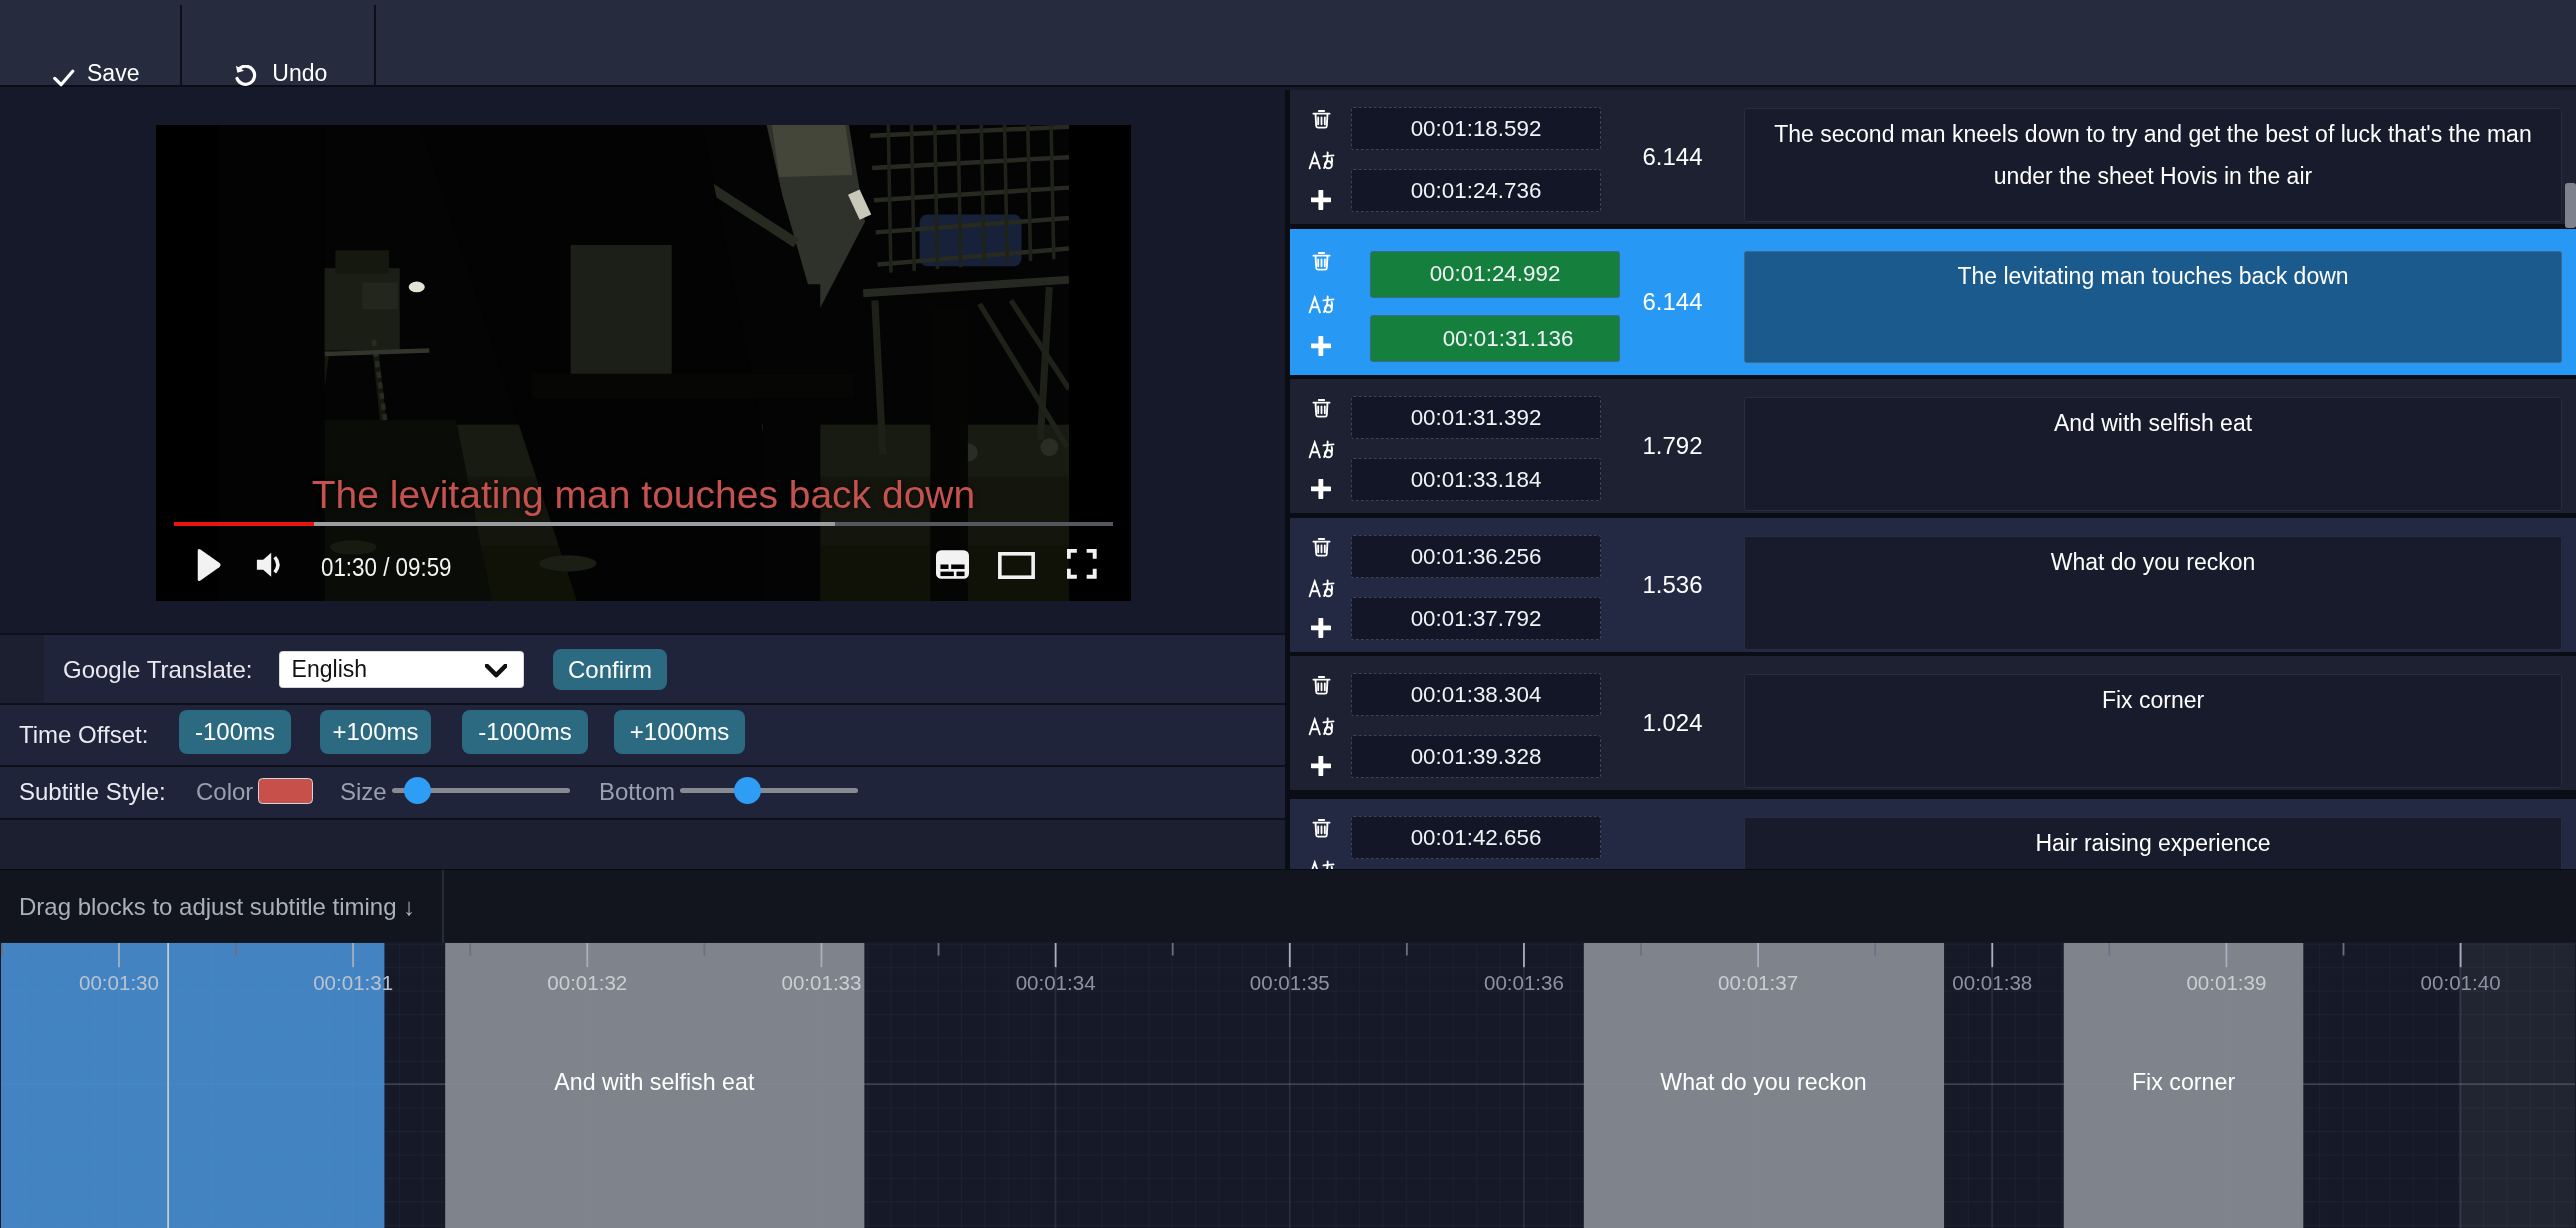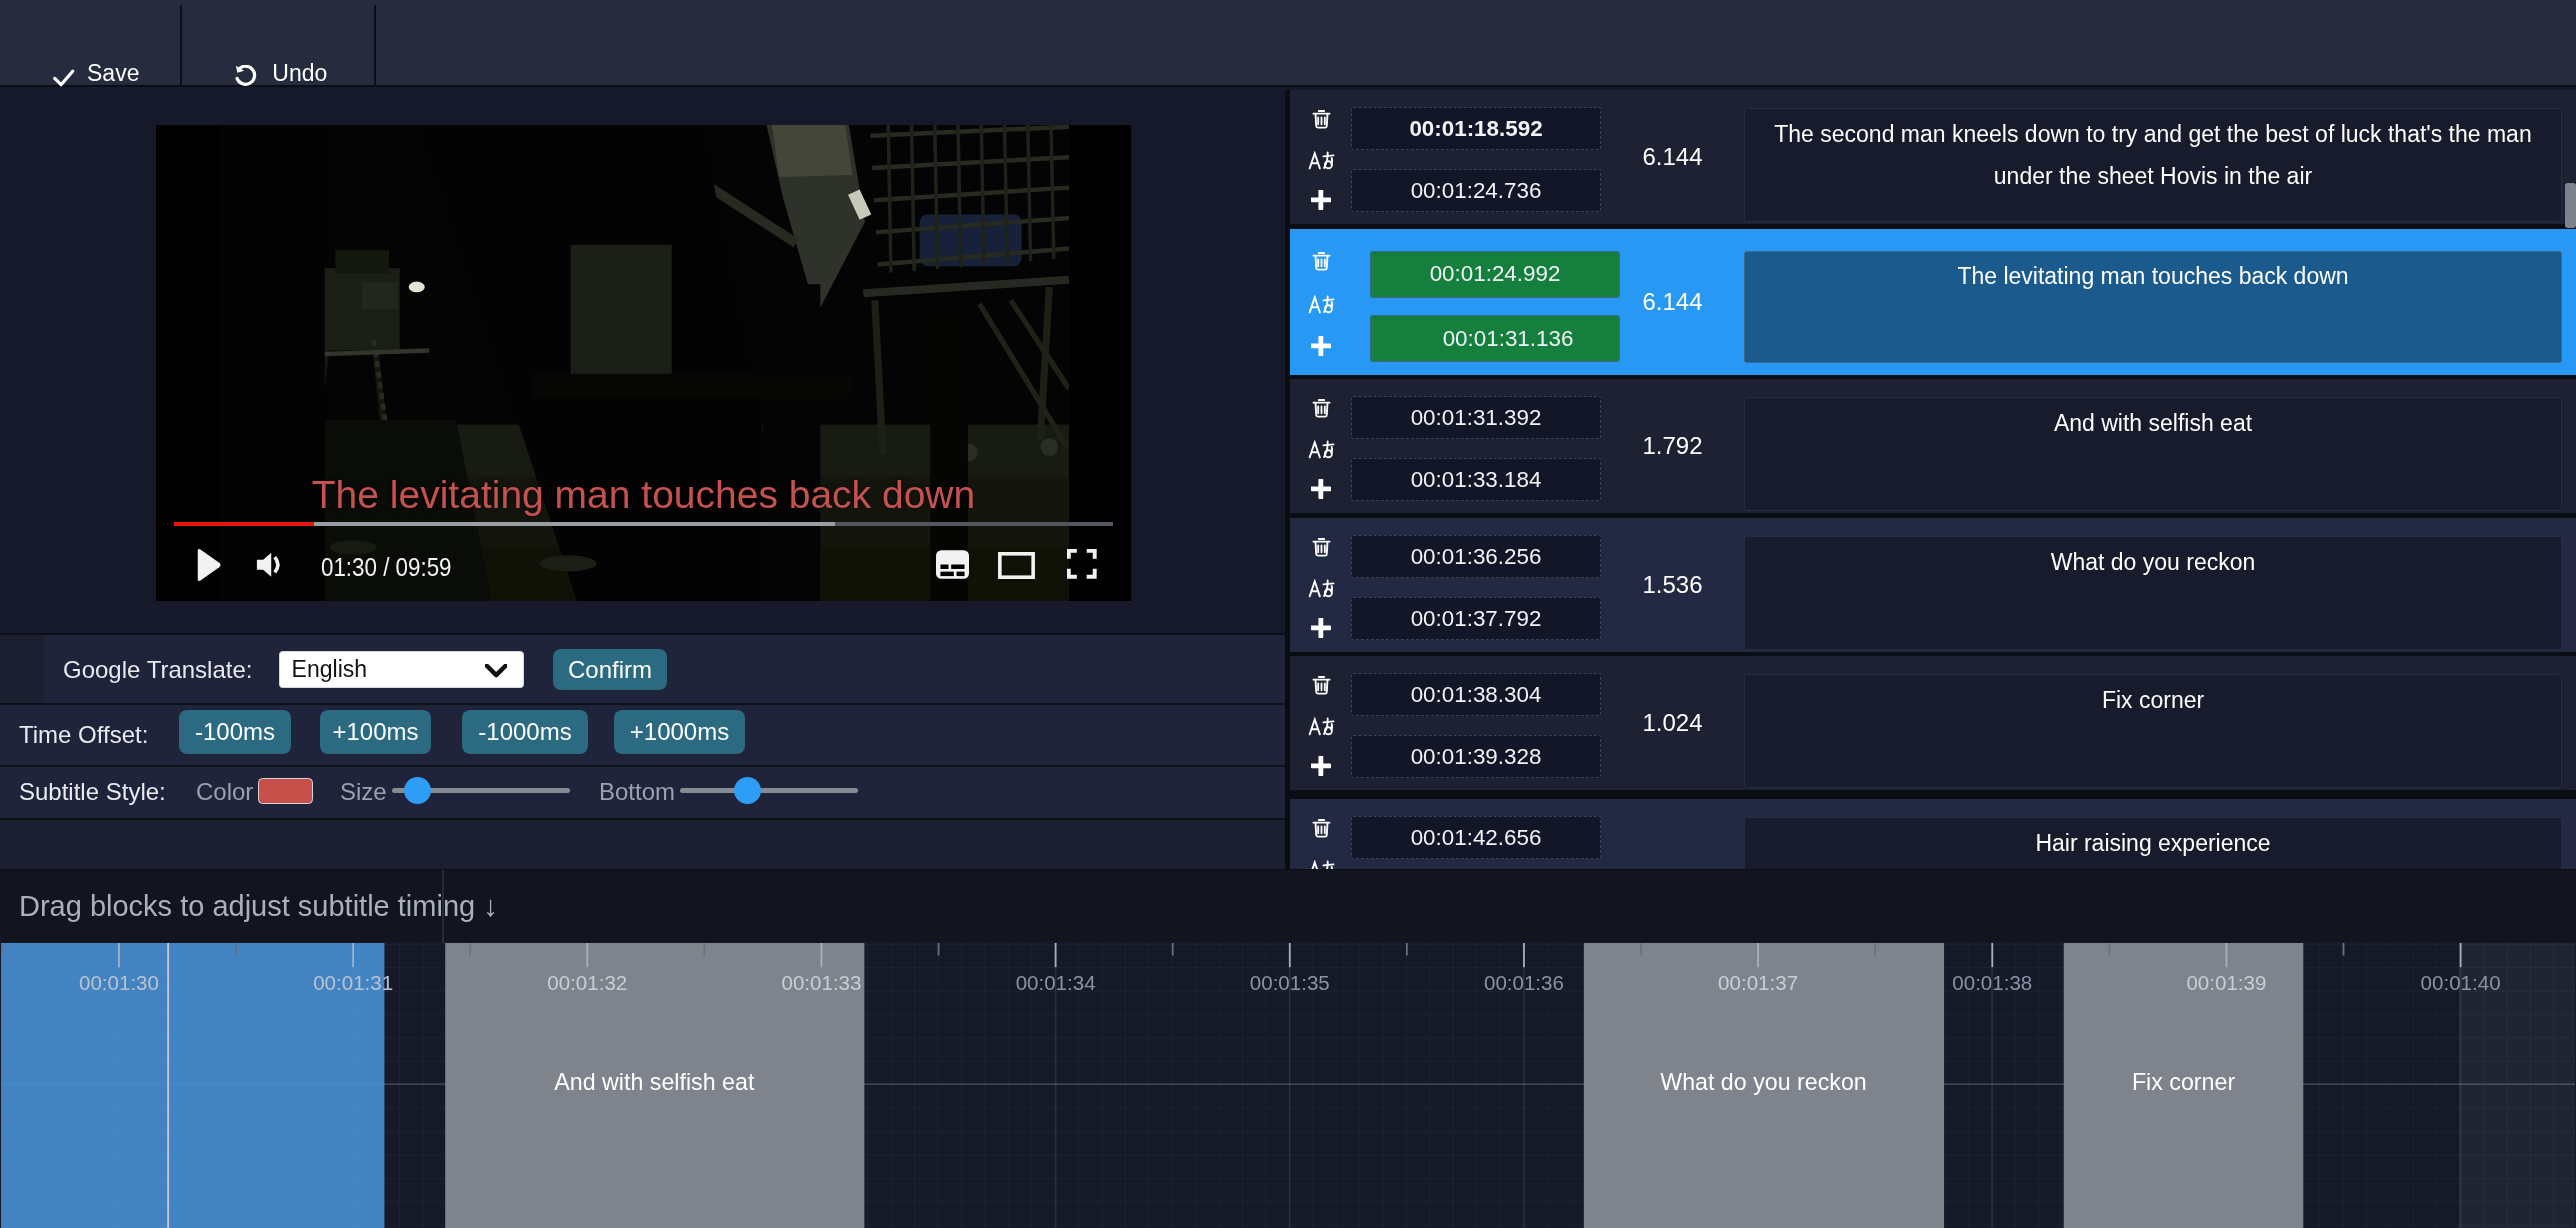--- a/index.html
+++ b/index.html
@@ -217,21 +217,21 @@
               <path d="M31.6 9.2 C32.5 12.6 32.3 15.2 30.9 16.7"></path>
               <circle cx="27.2" cy="18.2" r="4.7"></circle>
             </g>
           </svg>
         </div>
       <div class="ic" style="top:100px;">
           <svg width="19.7" height="19.7" viewBox="0 0 22 22">
             <path d="M11 1.2 V20.8 M1.2 11 H20.8" stroke="#fff" stroke-width="5.4" stroke-linecap="round"></path>
           </svg>
         </div>
-      <div class="tin" style="top:17px;font-weight:bold;">00:01:18.592</div>
+      <div class="tin" style="top:17px;">00:01:18.592</div>
       <div class="tin" style="top:79px;">00:01:24.736</div>
       <div class="dur">6.144</div>
       <div class="txa">The second man kneels down to try and get the best of luck that's the man<br>under the sheet Hovis in the air</div>
     </div>
     <div class="lrow rsel" style="top:139px;height:146px;">
       <div class="ic" style="top:22.4px;">
           <svg width="19" height="20.6" viewBox="0 0 21 23">
             <path d="M7.5 2.2 H13.5 M1.5 5.2 H19.5 M10.5 9.5 V17 M6.8 9.5 V17 M14.2 9.5 V17 M3.8 5.2 L4.6 19 Q4.7 20.8 6.5 20.8 L14.5 20.8 Q16.3 20.8 16.4 19 L17.2 5.2" fill="none" stroke="#fff" stroke-width="2.1" stroke-linecap="round"></path>
           </svg>
         </div>
@@ -362,21 +362,21 @@
   <div class="abs" style="left:1285px;top:90px;width:4.5px;height:779px;background:#0b0d15;"></div>
   <div class="abs" style="left:0;top:633px;width:1285px;height:1.8px;background:#0e1019;"></div>
   <div class="abs" style="left:0;top:703px;width:1285px;height:1.8px;background:#0e1019;"></div>
   <div class="abs" style="left:0;top:765px;width:1285px;height:1.8px;background:#0e1019;"></div>
   <div class="abs" style="left:0;top:818px;width:1285px;height:1.8px;background:#0e1019;"></div>
 
   <div class="abs" style="left:2565px;top:183px;width:10.7px;height:45px;background:#7d828c;border-radius:2.7px;"></div>
 
   <div id="dragbar" class="abs" style="left:0;top:869px;width:2576px;height:73px;background:#13151e;border-top:1.8px solid #0a0c12;">
     <div class="abs" style="left:0;top:0;width:444px;height:73px;border-right:2.7px solid #272b38;display:flex;align-items:center;">
-      <span style="color:#aab0bc;font-size:29px;margin-left:19px;white-space:nowrap;">Drag blocks to adjust subtitle timing ↓</span>
+      <span style="color:#aab0bc;font-size:24px;margin-left:19px;white-space:nowrap;">Drag blocks to adjust subtitle timing ↓</span>
     </div>
   </div>
 
   <div id="timeline" class="abs" style="left:0;top:943px;width:2576px;height:286px;background:#161a28;">
     <svg width="2576" height="286" viewBox="0 0 2880 320">
       <defs>
         <pattern id="grid" width="26.2" height="26.2" patternUnits="userSpaceOnUse" patternTransform="translate(1,2)">
           <path d="M26.2 0 V26.2 M0 26.2 H26.2" stroke="rgba(140,152,175,0.07)" stroke-width="1.4" fill="none"></path>
         </pattern>
       </defs>

